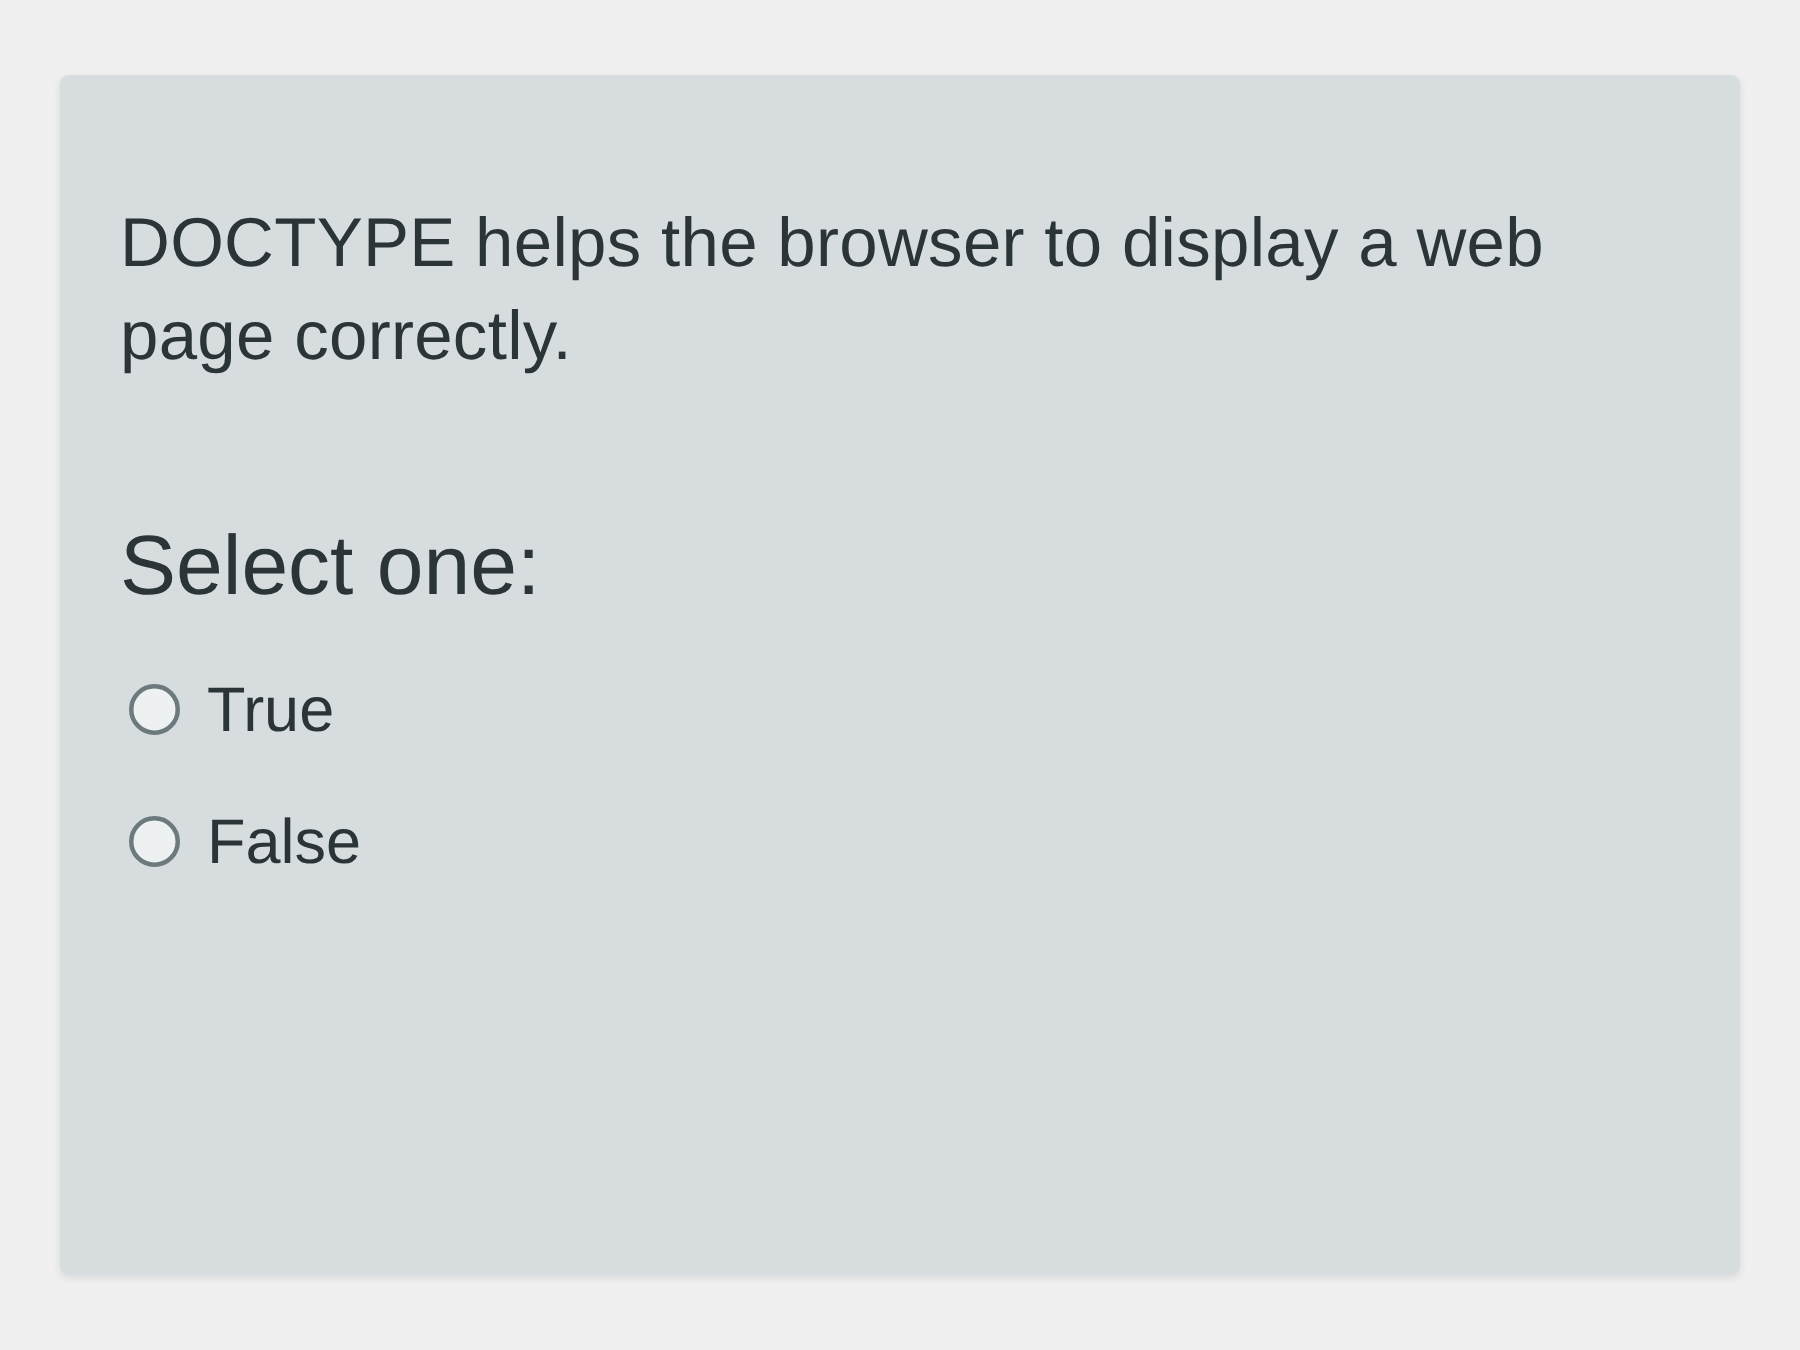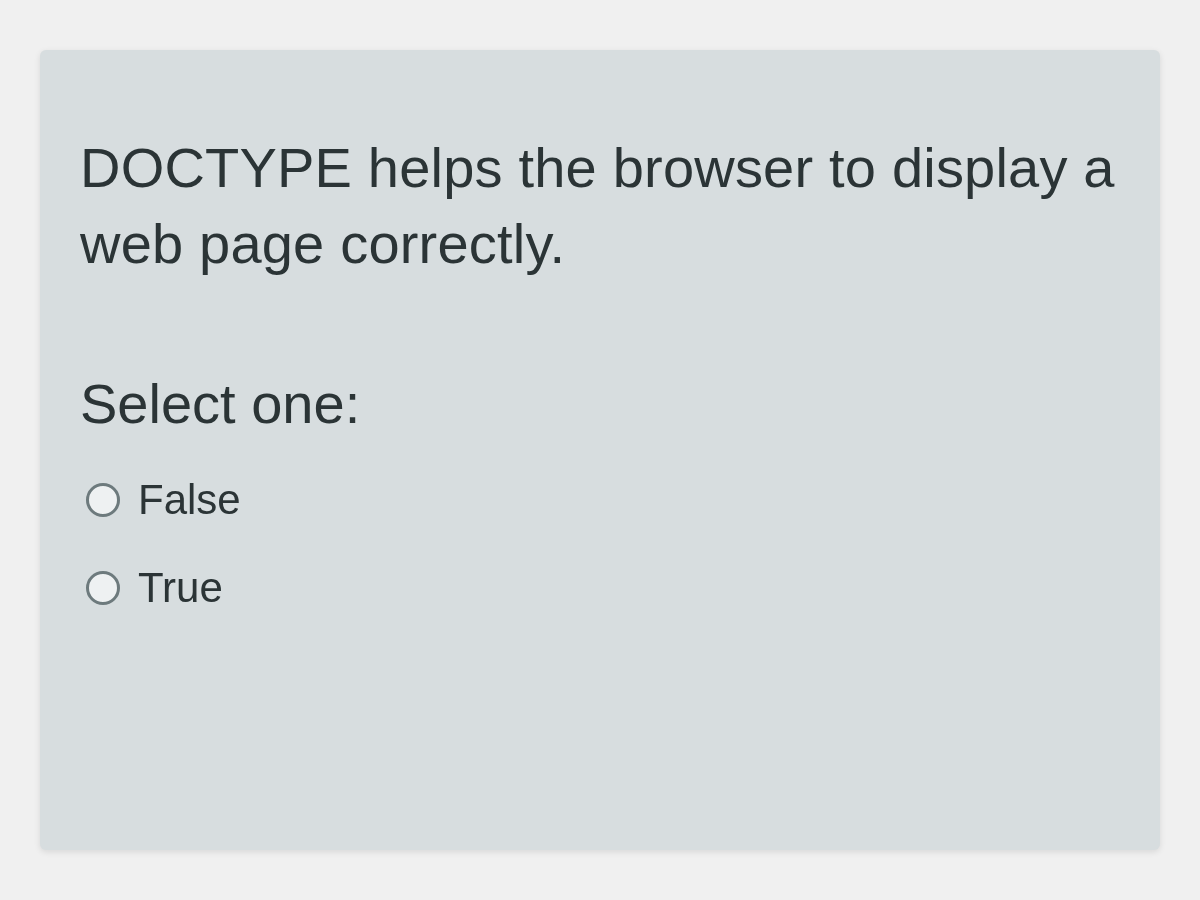--- a/index.html
+++ b/index.html
@@ -14,21 +14,21 @@
     }
     .card {
       width: 1120px;
       height: 800px;
       background: #d7dddf;
       border-radius: 6px;
       padding: 80px 40px 40px 40px;
       box-shadow: 0 2px 6px rgba(0,0,0,0.1);
     }
     .question-text {
-      font-size: 56px;
+      font-size: 46px;
       line-height: 1.35;
       color: #2b3436;
       font-weight: 400;
       margin-bottom: 90px;
       letter-spacing: 0.2px;
     }
     .prompt-label {
       font-size: 56px;
       color: #2b3436;
       font-weight: 400;
@@ -65,20 +65,20 @@
 </head>
 <body>
 
 <div class="card">
   <p class="question-text">DOCTYPE helps the browser to display a web page correctly.</p>
 
   <p class="prompt-label">Select one:</p>
 
   <label class="option-row">
     <input type="radio" name="answer" class="radio" style="">
-    <span class="option-label">False</span>
+    <span class="option-label">True</span>
   </label>
 
   <label class="option-row">
     <input type="radio" name="answer" class="radio" style="">
-    <span class="option-label">True</span>
+    <span class="option-label">False</span>
   </label>
 </div>
 
 </body></html>

